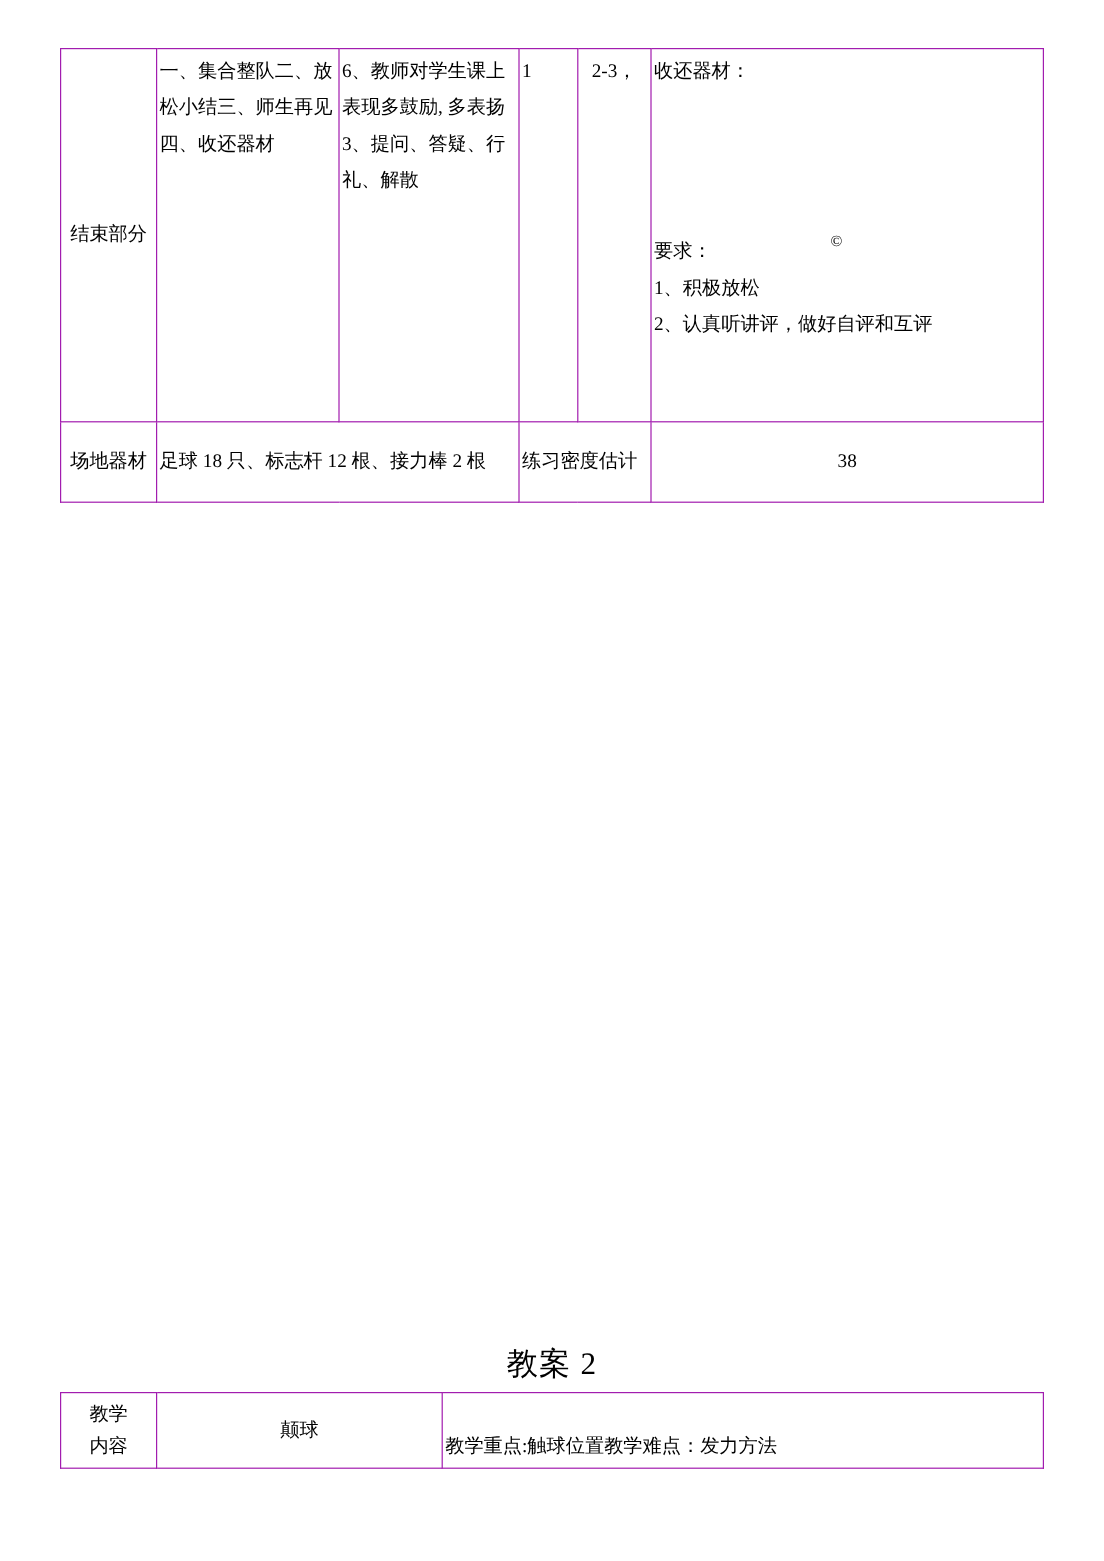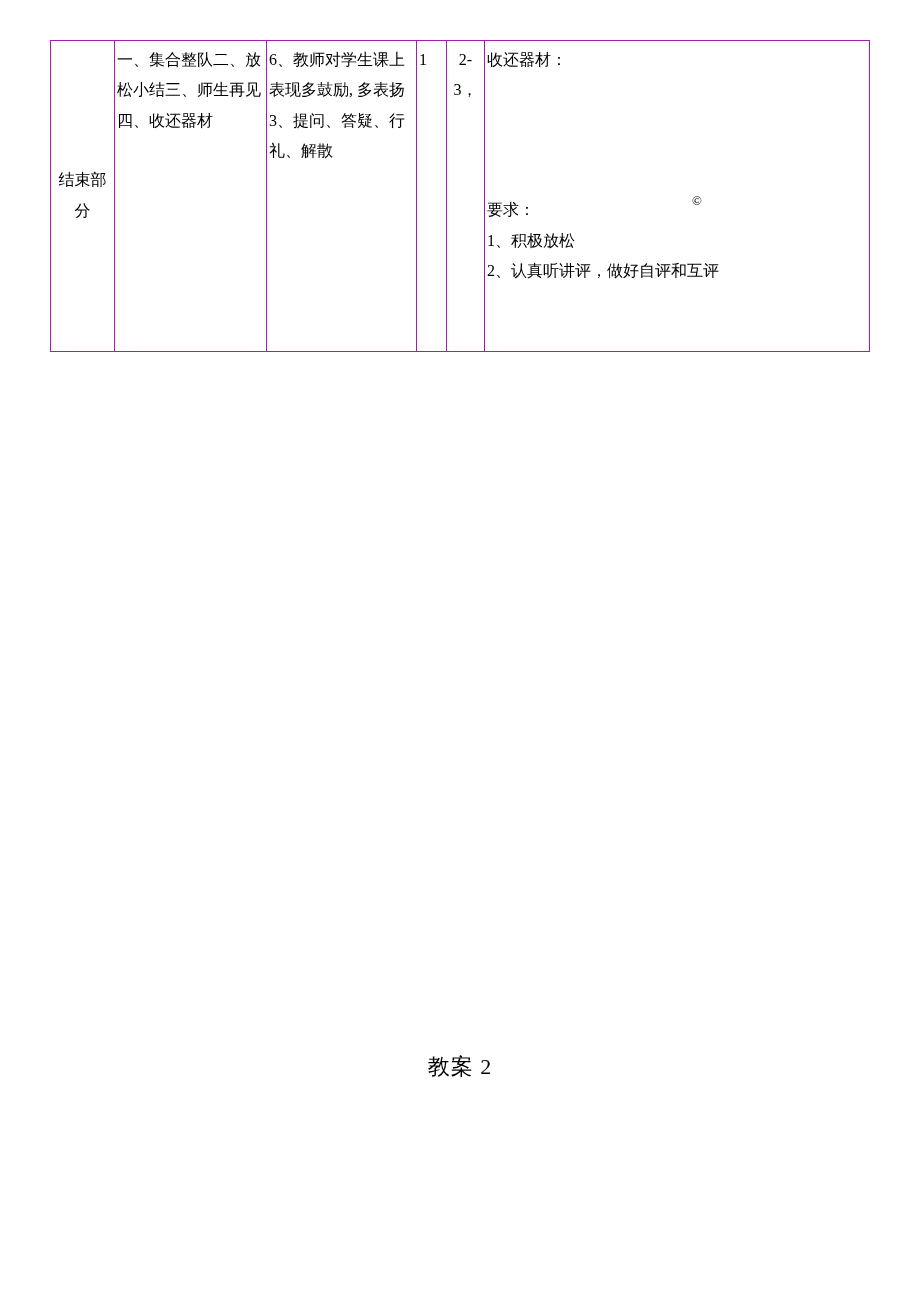--- a/index.html
+++ b/index.html
@@ -22,21 +22,21 @@
     td {
       border: 1px solid #a21caf;
       vertical-align: top;
       padding: 4px 2px;
       line-height: 1.9;
     }
     .center { text-align: center; }
     .vmid { vertical-align: middle; }
     .title2 {
       text-align: center;
-      font-size: 22px;
+      font-size: 26px;
       margin-top: 700px;
       margin-bottom: 6px;
       letter-spacing: 1px;
     }
     .table2 td { line-height: 1.7; }
     .copyright {
       position: absolute;
       left: 692px;
       top: 193px;
       font-size: 13px;
@@ -81,21 +81,51 @@
       </td>
       <td class="col-f">
         <div>收还器材：</div>
         <div style="height:120px;"></div>
         <div>要求：</div>
         <div>1、积极放松</div>
         <div>2、认真听讲评，做好自评和互评</div>
         <div style="height:60px;"></div>
       </td>
     </tr>
+    <tr>
+      <td class="r2-a center vmid" colspan="1" style="padding:18px 2px;">
+        <span>场地器材</span>
+      </td>
+      <td class="r2-b vmid" colspan="2">
+        <span>足球 18 只、标志杆 12 根、接力棒 2 根</span>
+      </td>
+      <td class="r2-c vmid" colspan="2">
+        <span>练习密度估计</span>
+      </td>
+      <td class="r2-d center vmid">
+        <span>38</span>
+      </td>
+    </tr>
   </tbody>
     </table>
 
   <div class="title2">教案 2</div>
 
+  <table class="table2">
+    <tbody>
+        <tr>
+      <td class="t2-a center">
+        <div>教学</div>
+        <div>内容</div>
+      </td>
+      <td class="t2-b center vmid">
+        <span>颠球</span>
+      </td>
+      <td class="t2-c" style="vertical-align:bottom;">
+        <span>教学重点:触球位置教学难点：发力方法</span>
+      </td>
+    </tr>
+  </tbody>
+    </table>
 
 </div>
 
 <div class="copyright">©</div>
 
 </body></html>

